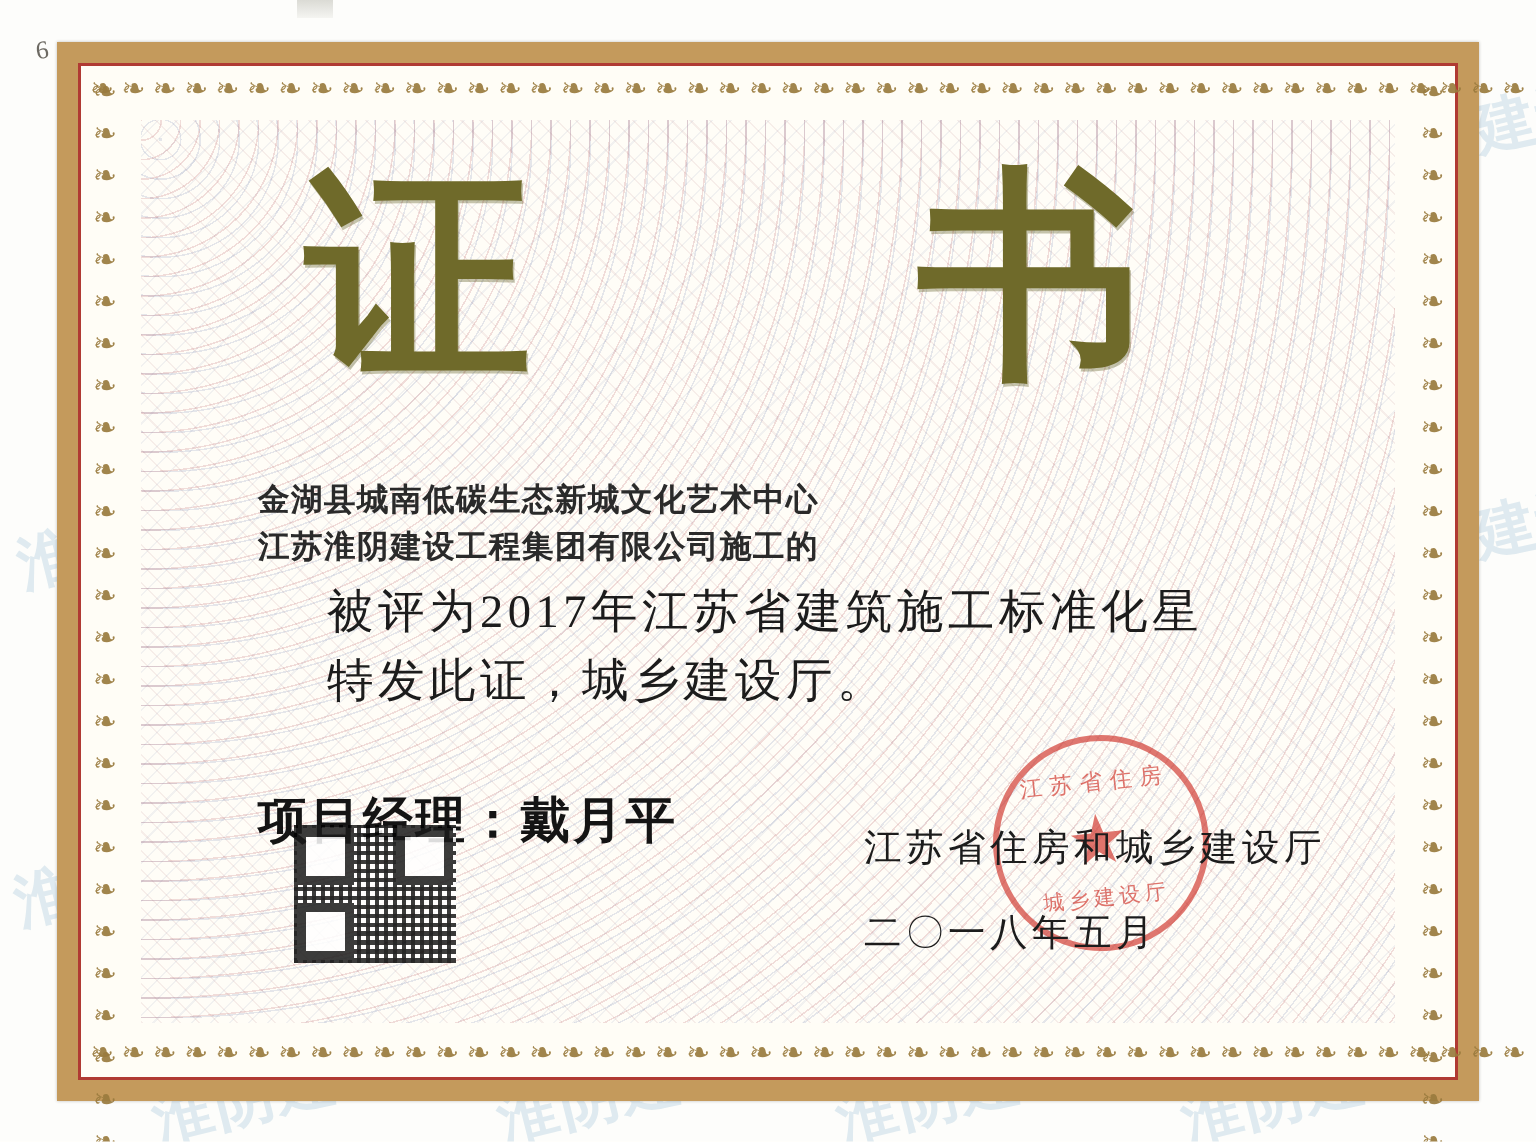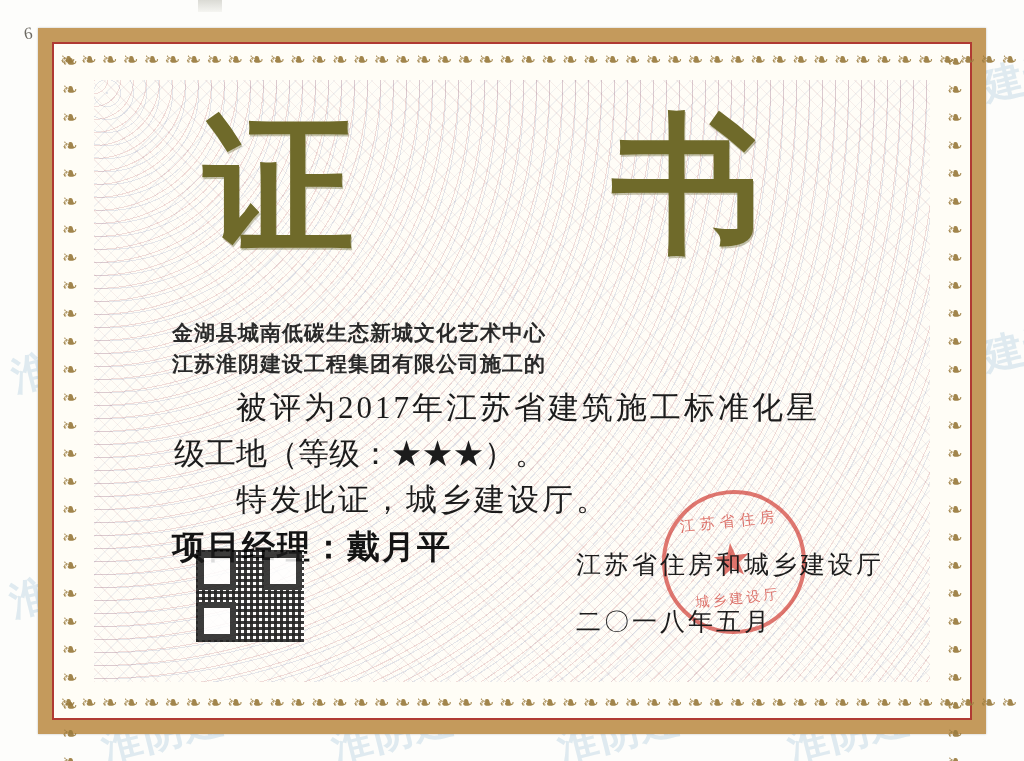--- a/index.html
+++ b/index.html
@@ -111,21 +111,21 @@
   .sub-line{
     font-family:"Liberation Serif", serif;
     font-weight:700;
     font-size:21px;
     line-height:31px;
     color:#2a2a2a;
     letter-spacing:1px;
   }
 
   .body-lines{
-    position:absolute;left:80px;top:305px;right:60px;
+    position:absolute;left:62px;top:305px;right:60px;
   }
   .body-line{
     font-family:"Liberation Serif", serif;
     font-size:31px;
     line-height:46px;
     color:#1c1c1c;
     letter-spacing:3px;
   }
   .body-line.indent{text-indent:62px;}
   .stars{letter-spacing:0px;}
@@ -238,21 +238,20 @@
 
       <div class="title">证 书</div>
 
       <div class="sub-lines">
         <div class="sub-line">金湖县城南低碳生态新城文化艺术中心</div>
         <div class="sub-line">江苏淮阴建设工程集团有限公司施工的</div>
       </div>
 
       <div class="body-lines">
         <div class="body-line indent">被评为2017年江苏省建筑施工标准化星</div>
-        <div class="body-line stars">级工地（等级：★★★）。</div>
         <div class="body-line indent">特发此证，城乡建设厅。</div>
       </div>
 
       <div class="manager">
         <span>项目经理：</span><span>戴月平</span>
       </div>
 
       <div class="qr">
           <div class="qr-b"></div>
         </div>

